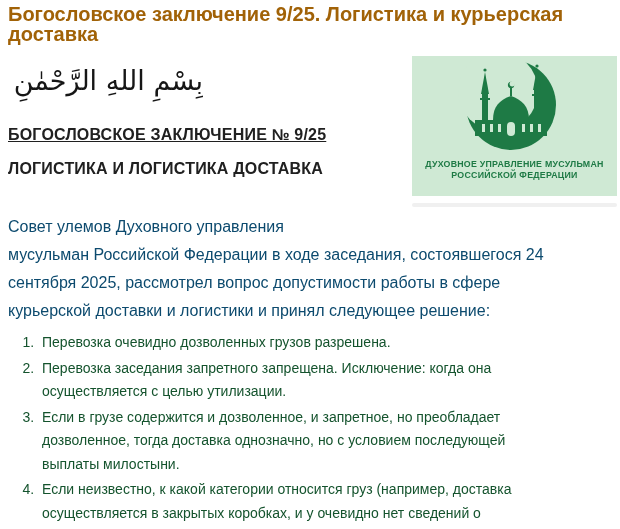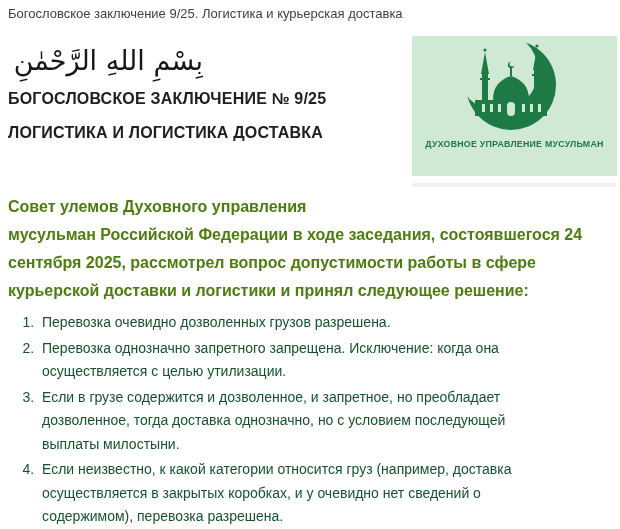--- a/index.html
+++ b/index.html
@@ -6,42 +6,42 @@
   body {
     width: 620px; height: 529px; overflow: hidden;
     font-family: "Liberation Sans", "DejaVu Sans", sans-serif;
     color: #1a1a1a;
     -webkit-font-smoothing: antialiased;
   }
   .page { padding: 4px 3px 0 8px; }
 
   .doc-link {
     display: block;
-    font-size: 13px; font-weight: 400;
-    color: #404040; text-decoration: none;
+    font-size: 20px; font-weight: 700;
+    color: #a16207; text-decoration: none;
     line-height: 20px;
     cursor: pointer;
   }
 
   .top-row { display: flex; justify-content: space-between; margin-top: 12px; }
   .left-col { width: 395px; }
 
   .bismillah {
     font-family: "DejaVu Sans", sans-serif;
     font-size: 27px; color: #161616;
     height: 52px; line-height: 50px;
     direction: rtl; text-align: left;
     width: 195px; overflow: hidden; white-space: nowrap;
   }
 
   .doc-heading {
     font-size: 16px; font-weight: 700; color: #202020;
     margin: 0; line-height: 19px; letter-spacing: 0.2px;
   }
-  .doc-heading.first { margin-top: 1px; }
+  .doc-heading.first { margin-top: 17px; text-decoration: underline; }
   .doc-heading.second { margin-top: 15px; }
 
   .right-col { width: 205px; }
   .emblem {
     width: 205px; height: 140px;
     background: #cfe9d4;
     padding-top: 0;
     box-sizing: border-box;
     overflow: hidden;
   }
@@ -53,21 +53,21 @@
     letter-spacing: 0.25px;
   }
   .emblem-text.l1 { margin-top: 3px; }
   .logo-shadow {
     width: 205px; height: 4px; margin-top: 7px;
     background: #f0f0f0; border-radius: 2px;
   }
 
   .intro {
     margin: 6px 0 4px 0;
-    font-size: 16px; font-weight: 700; color: #4d7c0f;
+    font-size: 16px; font-weight: 400; color: #0c4a6e;
     line-height: 28px;
     white-space: pre-line;
     width: 600px;
   }
 
   ol.rulings {
     margin: 6px 0 0 0;
     padding-left: 30px;
     font-size: 14px; color: #14532d;
     line-height: 23.5px;
@@ -122,33 +122,34 @@
             <rect x="70" y="68" width="3" height="8"></rect>
             <rect x="78" y="68" width="3" height="8"></rect>
             <rect x="86" y="68" width="3" height="8"></rect>
             <rect x="95" y="66" width="8" height="14" rx="4"></rect>
             <rect x="110" y="68" width="3" height="8"></rect>
             <rect x="118" y="68" width="3" height="8"></rect>
             <rect x="126" y="68" width="3" height="8"></rect>
           </g>
         </svg>
         <div class="emblem-text l1">ДУХОВНОЕ УПРАВЛЕНИЕ МУСУЛЬМАН</div>
+        <div class="emblem-text l2">РОССИЙСКОЙ ФЕДЕРАЦИИ</div>
       </div>
       <div class="logo-shadow"></div>
     </div>
   </div>
 
   <p class="intro">Совет улемов Духовного управления
 мусульман Российской Федерации в ходе заседания, состоявшегося 24
 сентября 2025, рассмотрел вопрос допустимости работы в сфере
 курьерской доставки и логистики и принял следующее решение:</p>
 
   <ol class="rulings">
     <li>Перевозка очевидно дозволенных грузов разрешена.</li>
-    <li>Перевозка однозначно запретного запрещена. Исключение: когда она
+    <li>Перевозка заседания запретного запрещена. Исключение: когда она
 осуществляется с целью утилизации.</li>
     <li>Если в грузе содержится и дозволенное, и запретное, но преобладает
 дозволенное, тогда доставка однозначно, но с условием последующей
 выплаты милостыни.</li>
     <li>Если неизвестно, к какой категории относится груз (например, доставка
 осуществляется в закрытых коробках, и у очевидно нет сведений о
 содержимом), перевозка разрешена.</li>
   </ol>
 
 </div>

